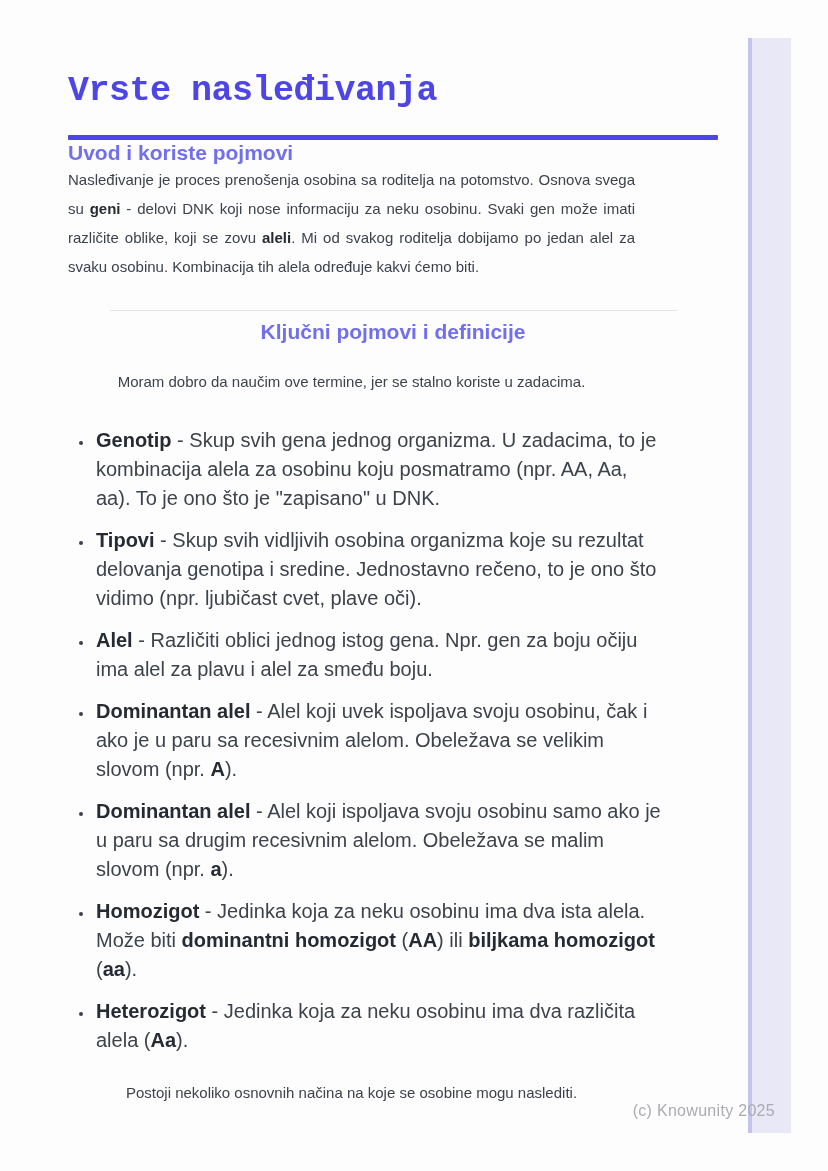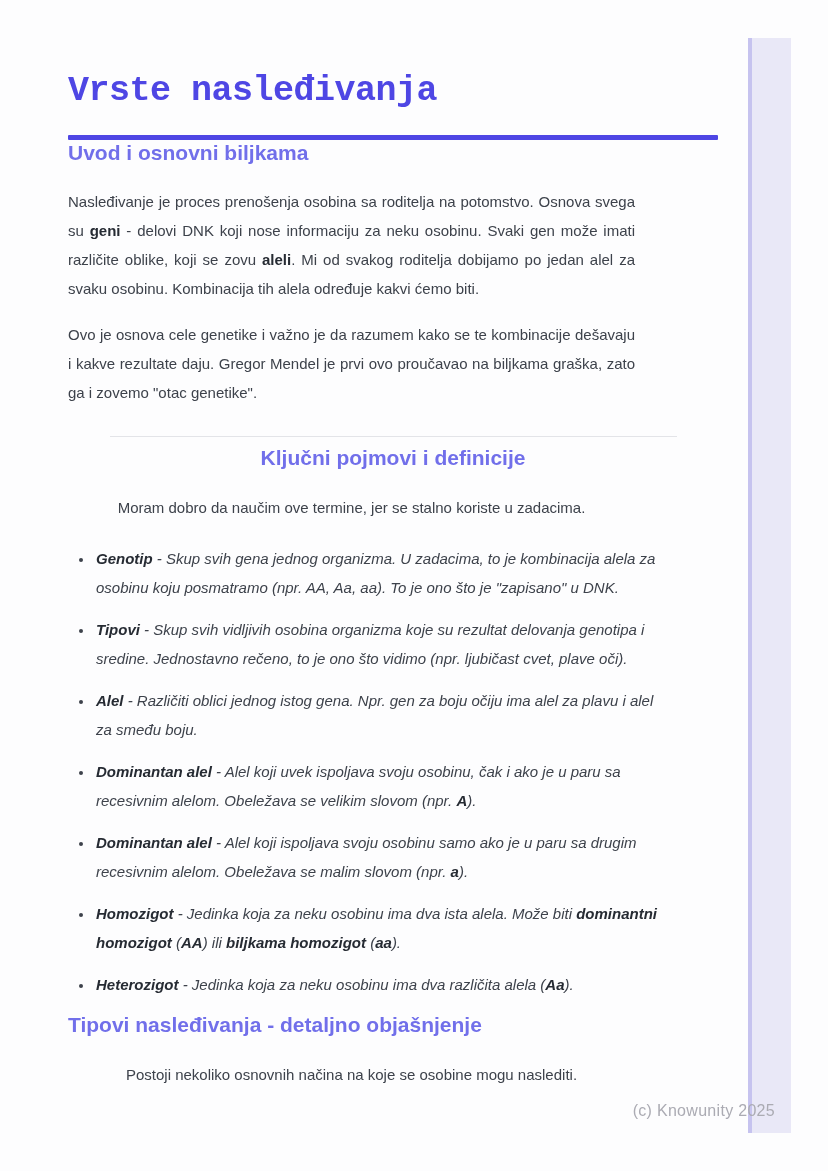--- a/index.html
+++ b/index.html
@@ -56,44 +56,42 @@
   .h2-intro   { margin-top: 37px; }
   .h2-terms   { margin-top: 28px; text-align: center; }
   .h2-types   { margin-top: 40px; }
   .text-block {
     width: 567px;
     font-size: 15px;
     line-height: 29px;
     margin: 0;
   }
   p.para {
-    margin-top: 22px;
     text-align: justify;
   }
   p.para-tight {
     margin-top: 17px;
   }
   p.lead {
     margin-top: 23px;
     text-align: center;
   }
   .section-divider {
     width: 567px;
     height: 1px;
     background: #e3e4e8;
     margin-top: 29px;
     border: none;
   }
   ul.term-list {
     width: 567px;
-    margin: 22px 0 0 0;
+    margin: 30px 0 0 0;
     padding: 0 0 0 26px;
-    font-size: 15px;
+    font-size: 20px;
     line-height: 29px;
-    font-style: italic;
   }
   ul.term-list li {
     margin-bottom: 13px;
     padding-left: 2px;
   }
   ul.term-list li::marker {
     color: #3d424b;
     font-size: 14px;
   }
   strong {
@@ -113,37 +111,35 @@
 </head>
 <body>
 
 <div class="decor-strip"></div>
 
 <div class="content">
 
   <h1 class="doc-title">Vrste nasleđivanja</h1>
   <div class="title-rule"></div>
 
-  <h2 class="section-heading h2-intro">Uvod i osnovni biljkama</h2>
+  <h2 class="section-heading h2-intro">Uvod i koriste pojmovi</h2>
   <p class="text-block para">Nasleđivanje je proces prenošenja osobina sa roditelja na potomstvo. Osnova svega su <strong>geni</strong> - delovi DNK koji nose informaciju za neku osobinu. Svaki gen može imati različite oblike, koji se zovu <strong>aleli</strong>. Mi od svakog roditelja dobijamo po jedan alel za svaku osobinu. Kombinacija tih alela određuje kakvi ćemo biti.</p>
-  <p class="text-block para para-tight">Ovo je osnova cele genetike i važno je da razumem kako se te kombinacije dešavaju i kakve rezultate daju. Gregor Mendel je prvi ovo proučavao na biljkama graška, zato ga i zovemo "otac genetike".</p>
 
   <hr class="section-divider">
 
   <h2 class="section-heading h2-terms">Ključni pojmovi i definicije</h2>
   <p class="text-block lead">Moram dobro da naučim ove termine, jer se stalno koriste u zadacima.</p>
 
   <ul class="term-list">
     <li><strong>Genotip</strong> - Skup svih gena jednog organizma. U zadacima, to je kombinacija alela za osobinu koju posmatramo (npr. AA, Aa, aa). To je ono što je "zapisano" u DNK.</li>
     <li><strong>Tipovi</strong> - Skup svih vidljivih osobina organizma koje su rezultat delovanja genotipa i sredine. Jednostavno rečeno, to je ono što vidimo (npr. ljubičast cvet, plave oči).</li>
     <li><strong>Alel</strong> - Različiti oblici jednog istog gena. Npr. gen za boju očiju ima alel za plavu i alel za smeđu boju.</li>
     <li><strong>Dominantan alel</strong> - Alel koji uvek ispoljava svoju osobinu, čak i ako je u paru sa recesivnim alelom. Obeležava se velikim slovom (npr. <strong>A</strong>).</li>
     <li><strong>Dominantan alel</strong> - Alel koji ispoljava svoju osobinu samo ako je u paru sa drugim recesivnim alelom. Obeležava se malim slovom (npr. <strong>a</strong>).</li>
     <li><strong>Homozigot</strong> - Jedinka koja za neku osobinu ima dva ista alela. Može biti <strong>dominantni homozigot</strong> (<strong>AA</strong>) ili <strong>biljkama homozigot</strong> (<strong>aa</strong>).</li>
     <li><strong>Heterozigot</strong> - Jedinka koja za neku osobinu ima dva različita alela (<strong>Aa</strong>).</li>
   </ul>
 
-  <h2 class="section-heading h2-types">Tipovi nasleđivanja - detaljno objašnjenje</h2>
   <p class="text-block lead">Postoji nekoliko osnovnih načina na koje se osobine mogu naslediti.</p>
 
 </div>
 
 <div class="footer-copyright">(c) Knowunity 2025</div>
 
 </body></html>

